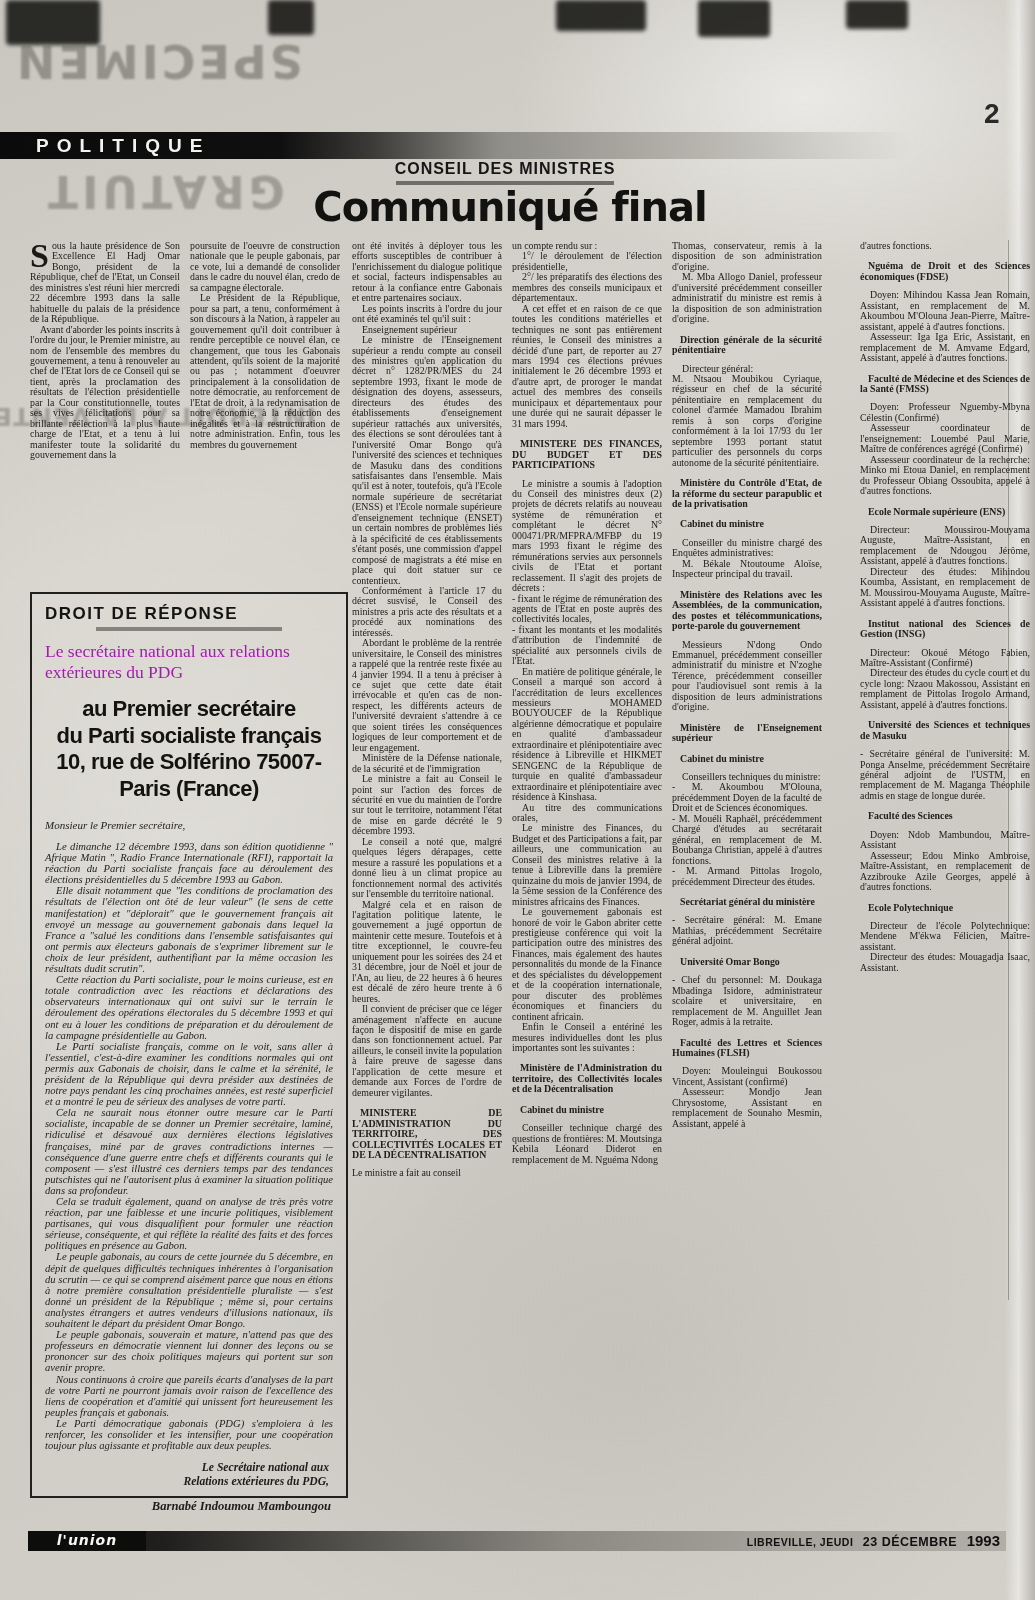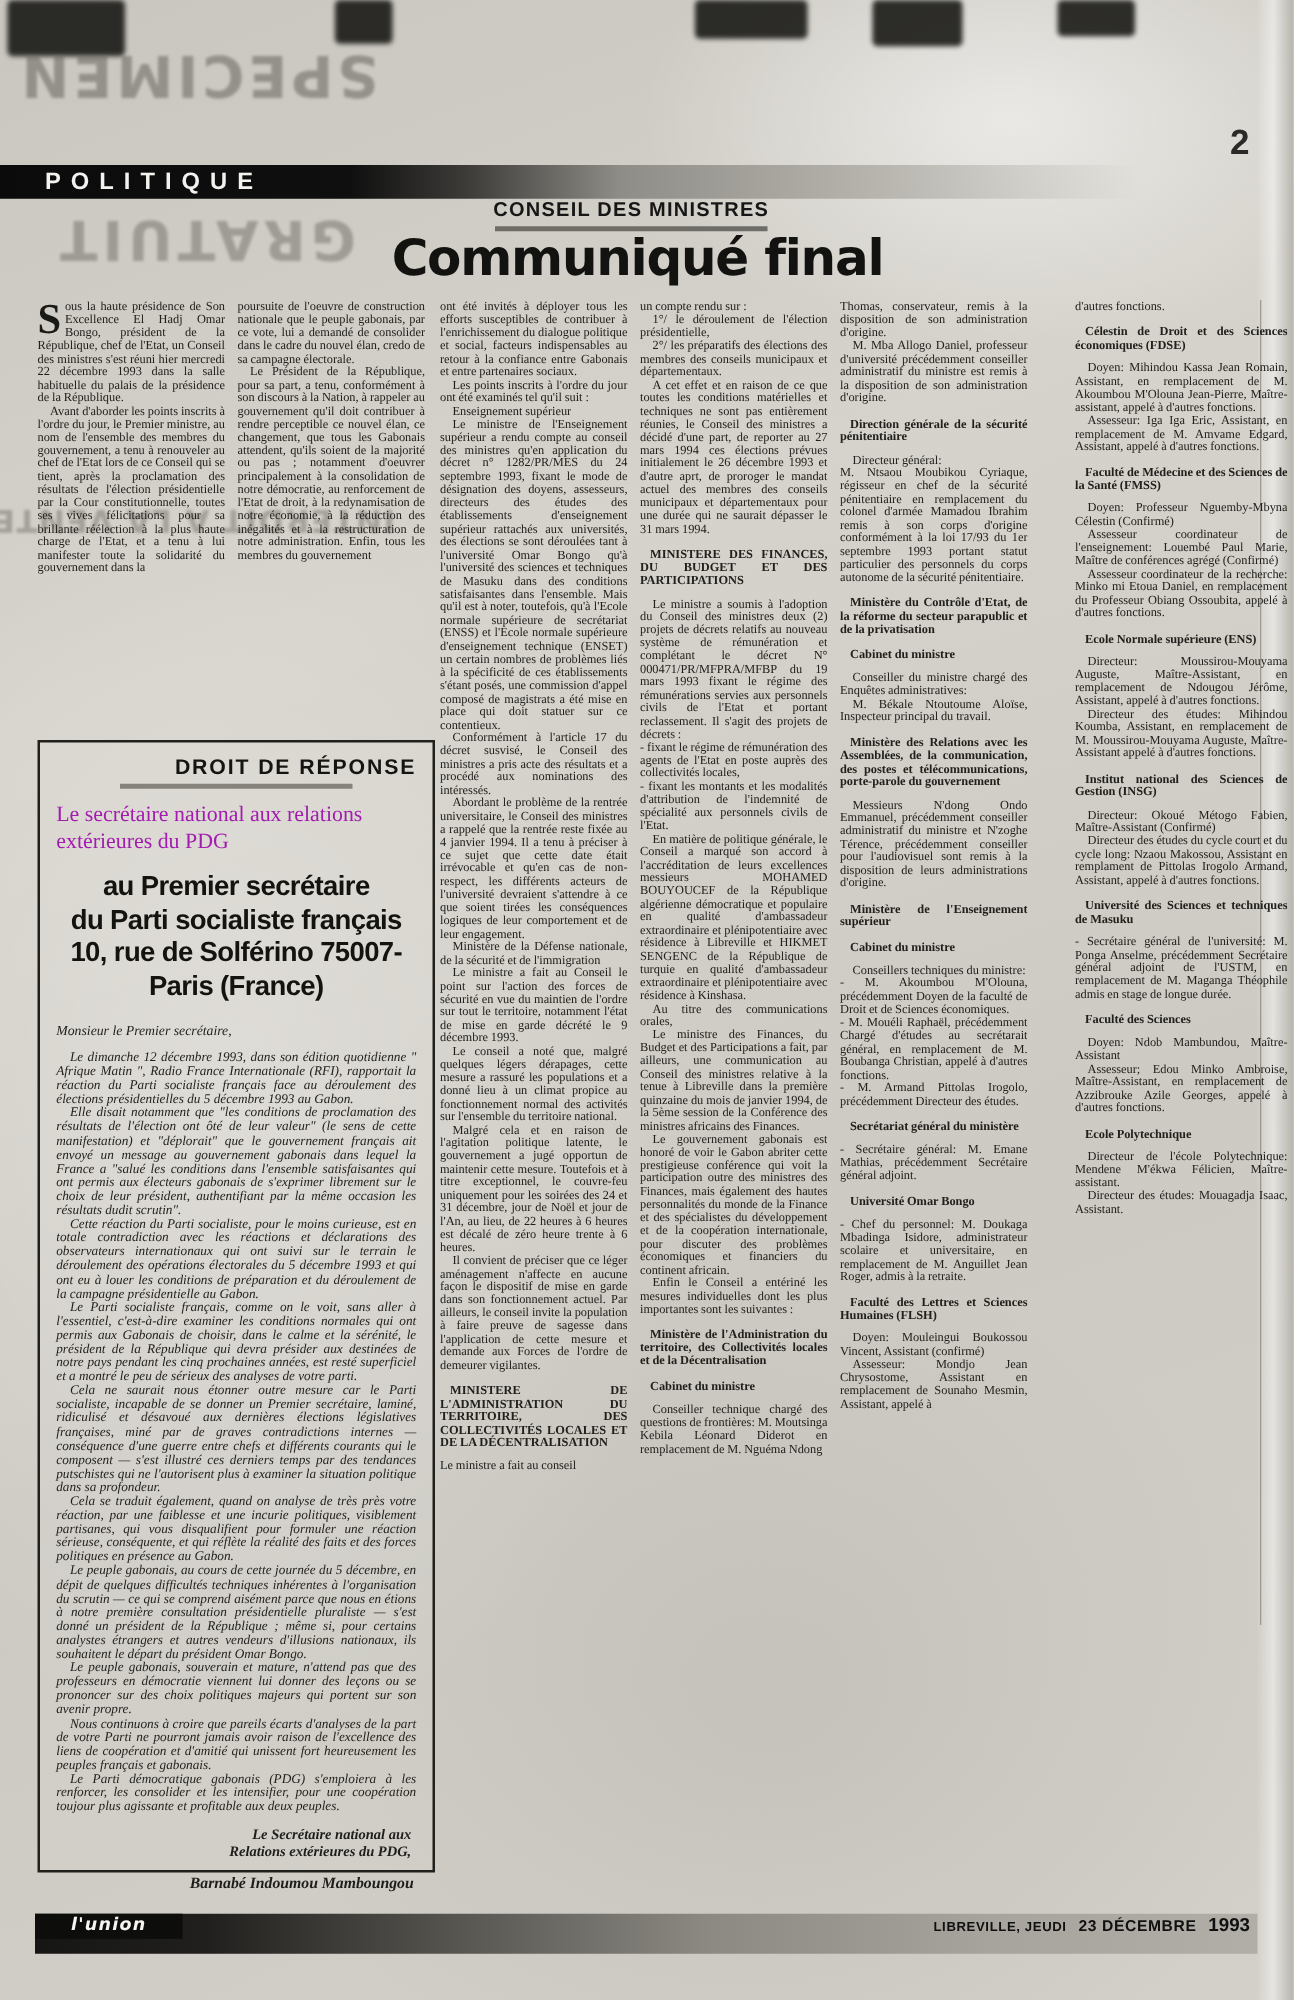--- a/index.html
+++ b/index.html
@@ -49,36 +49,36 @@
   #col5{left:672px;max-height:1288px;overflow:hidden;}
   #col6{left:860px;width:170px;max-height:1288px;overflow:hidden;}
   .blk{margin:0;}
   .blk.p{text-indent:10px;}
   .blk.pn{text-indent:0;}
   .blk.h{font-weight:bold;text-indent:8px;margin:10px 0 8px;}
   .dropcap{float:left;font-weight:bold;font-size:34px;line-height:27px;padding:1px 3px 0 0;color:#191916;}
   
   #letterbox{left:30px;top:592px;width:318px;height:906px;border:2.5px solid #20201c;
     box-sizing:border-box;padding:10px 13px 8px;z-index:2;background:rgba(255,255,255,.06);}
-  #letter-kicker{text-align:right;font-family:"Liberation Sans",sans-serif;font-weight:bold;
+  #letter-kicker{text-align:left;font-family:"Liberation Sans",sans-serif;font-weight:bold;
     font-size:17px;letter-spacing:1.5px;color:#141412;}
   #letter-kicker-rule{width:186px;height:4px;background:#85837c;margin:3px auto 10px;}
   #letter-intro{font-size:17.5px;line-height:21px;color:#a21caf;}
   #letter-headline{margin-top:13px;text-align:center;font-family:Liberation Sans, sans-serif;
     font-weight:bold;font-size:22px;line-height:26.5px;color:#131310;letter-spacing:-0.5px;}
   #letter-salutation{margin-top:17px;font-style:italic;font-size:11px;}
   #letter-body{margin-top:10px;font-style:italic;font-size:10.6px;line-height:11.1px;
     text-align:justify;color:#23221f;}
   #letter-body .blk.p{text-indent:11px;margin:0;}
   #letter-signature{margin-top:10px;text-align:right;font-style:italic;font-weight:bold;
     font-size:11.6px;line-height:13.5px;padding-right:4px;}
   #letter-signature-name{margin-top:11px;text-align:right;font-style:italic;font-weight:bold;
     font-size:12.6px;padding-right:2px;}
   
-  #footer-strip{left:28px;top:1531px;width:978px;height:32px;z-index:2;
+  #footer-strip{left:28px;top:1531px;width:978px;height:20px;z-index:2;
     background:linear-gradient(90deg,#161614 0%,#201f1d 14%,#514f4a 32%,#8b8982 55%,#a6a49d 78%,#b0aea7 100%);}
   #union-logo{position:absolute;left:0;top:0;width:118px;height:20px;background:#0d0d0b;
     color:#f6f5f2;font-family:"DejaVu Sans",sans-serif;font-weight:bold;font-style:italic;
     font-size:14px;line-height:19px;text-align:center;letter-spacing:1px;}
   #dateline{position:absolute;right:6px;top:0;height:20px;line-height:20px;color:#101010;
     font-family:"Liberation Sans",sans-serif;font-weight:bold;white-space:nowrap;}
   #dateline .dl-a{font-size:10.5px;letter-spacing:.5px;}
   #dateline .dl-b{font-size:12.5px;letter-spacing:.5px;margin-left:5px;margin-top:22px;}
   #dateline .dl-c{font-size:15px;margin-left:5px;text-align:center;}
   .vline{position:absolute;width:1px;background:rgba(40,40,36,.35);z-index:1;}
@@ -172,21 +172,21 @@
     <div class="blk h">Secrétariat général du ministère</div>
     <div class="blk pn">- Secrétaire général: M. Emane Mathias, précédemment Secrétaire général adjoint.</div>
     <div class="blk h">Université Omar Bongo</div>
     <div class="blk pn">- Chef du personnel: M. Doukaga Mbadinga Isidore, administrateur scolaire et universitaire, en remplacement de M. Anguillet Jean Roger, admis à la retraite.</div>
     <div class="blk h">Faculté des Lettres et Sciences Humaines (FLSH)</div>
     <div class="blk p">Doyen: Mouleingui Boukossou Vincent, Assistant (confirmé)</div>
     <div class="blk p">Assesseur: Mondjo Jean Chrysostome, Assistant en remplacement de Sounaho Mesmin, Assistant, appelé à</div>
   </div>
 <div class="col" id="col6">
     <div class="blk pn">d'autres fonctions.</div>
-    <div class="blk h">Célestin de Droit et des Sciences économiques (FDSE)</div>
+    <div class="blk h">Nguéma de Droit et des Sciences économiques (FDSE)</div>
     <div class="blk p">Doyen: Mihindou Kassa Jean Romain, Assistant, en remplacement de M. Akoumbou M'Olouna Jean-Pierre, Maître-assistant, appelé à d'autres fonctions.</div>
     <div class="blk p">Assesseur: Iga Iga Eric, Assistant, en remplacement de M. Amvame Edgard, Assistant, appelé à d'autres fonctions.</div>
     <div class="blk h">Faculté de Médecine et des Sciences de la Santé (FMSS)</div>
     <div class="blk p">Doyen: Professeur Nguemby-Mbyna Célestin (Confirmé)</div>
     <div class="blk p">Assesseur coordinateur de l'enseignement: Louembé Paul Marie, Maître de conférences agrégé (Confirmé)</div>
     <div class="blk p">Assesseur coordinateur de la recherche: Minko mi Etoua Daniel, en remplacement du Professeur Obiang Ossoubita, appelé à d'autres fonctions.</div>
     <div class="blk h">Ecole Normale supérieure (ENS)</div>
     <div class="blk p">Directeur: Moussirou-Mouyama Auguste, Maître-Assistant, en remplacement de Ndougou Jérôme, Assistant, appelé à d'autres fonctions.</div>
     <div class="blk p">Directeur des études: Mihindou Koumba, Assistant, en remplacement de M. Moussirou-Mouyama Auguste, Maître-Assistant appelé à d'autres fonctions.</div>
     <div class="blk h">Institut national des Sciences de Gestion (INSG)</div>

